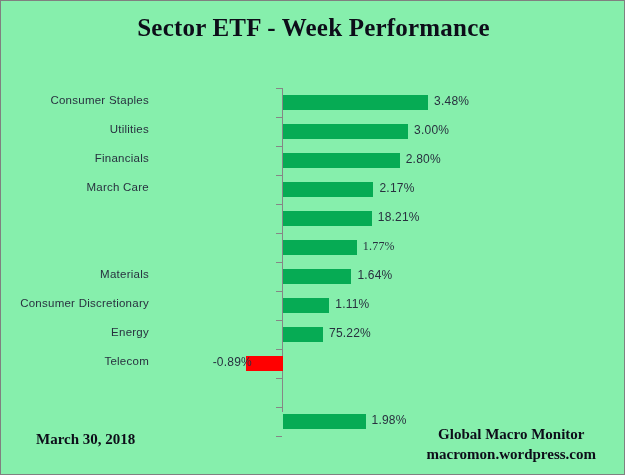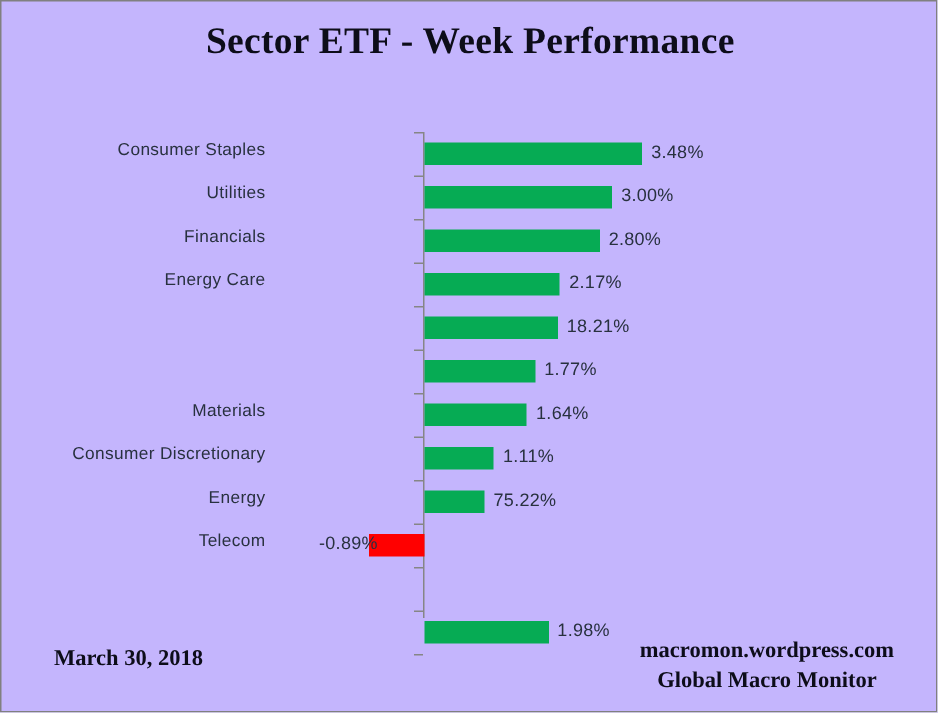--- a/index.html
+++ b/index.html
@@ -10,21 +10,21 @@
   }
   body {
     font-family: "Liberation Sans", sans-serif;
   }
   #chart-frame {
     position: relative;
     width: 625px;
     height: 475px;
     box-sizing: border-box;
     border: 1px solid #808080;
-    background: #c4b5fd;
+    background: #86efac;
     overflow: hidden;
   }
   
   #chart-title {
     position: absolute;
     left: 0;
     top: 13px;
     width: 625px;
     text-align: center;
     font-family: "Liberation Serif", serif;
@@ -66,21 +66,20 @@
   .cat-label {
     position: absolute;
     left: 0;
     top: 6px;
     width: 148px;
     text-align: right;
     font-size: 11.5px;
     color: #28313f;
     white-space: nowrap;
     letter-spacing: 0.25px;
-    margin-left: 28px;
   }
   .bar {
     position: absolute;
     top: 7px;
     height: 15px;
   }
   .bar.pos {
     left: 282px;
     background: #06AB54;
   }
@@ -164,31 +163,31 @@
           <div class="cat-label">Utilities</div>
           <div class="bar pos" style="width: 125.1px; background: rgb(6, 171, 84);"></div>
           <div class="val-label right-side" style="left: 413.1px;">3.00%</div>
         </div>
         <div class="bar-row" style="top: 60px;">
           <div class="cat-label">Financials</div>
           <div class="bar pos" style="width: 116.76px; background: rgb(6, 171, 84);"></div>
           <div class="val-label right-side" style="left: 404.76px;">2.80%</div>
         </div>
         <div class="bar-row" style="top: 89px;">
-          <div class="cat-label">Energy Care</div>
+          <div class="cat-label">March Care</div>
           <div class="bar pos" style="width: 90.489px; background: rgb(6, 171, 84);"></div>
           <div class="val-label right-side" style="left: 378.489px;">2.17%</div>
         </div>
         <div class="bar-row" style="top: 118px;">
           <div class="bar pos" style="width: 88.821px; background: rgb(6, 171, 84);"></div>
           <div class="val-label right-side" style="left: 376.821px;">18.21%</div>
         </div>
         <div class="bar-row" style="top: 147px;">
           <div class="bar pos" style="width: 73.809px; background: rgb(6, 171, 84);"></div>
-          <div class="val-label right-side" style="left: 361.809px;">1.77%</div>
+          <div class="val-label right-side" style="left: 361.809px; font-family: Liberation Serif, serif;">1.77%</div>
         </div>
         <div class="bar-row" style="top: 176px;">
           <div class="cat-label">Materials</div>
           <div class="bar pos" style="width: 68.388px; background: rgb(6, 171, 84);"></div>
           <div class="val-label right-side" style="left: 356.388px;">1.64%</div>
         </div>
         <div class="bar-row" style="top: 205px;">
           <div class="cat-label">Consumer Discretionary</div>
           <div class="bar pos" style="width: 46.287px; background: rgb(6, 171, 84);"></div>
           <div class="val-label right-side" style="left: 334.287px;">1.11%</div>
@@ -209,18 +208,18 @@
         <div class="bar-row" style="top: 321px;">
           <div class="bar pos" style="width: 82.566px; background: rgb(6, 171, 84);"></div>
           <div class="val-label right-side" style="left: 370.566px;">1.98%</div>
         </div>
       </div>
   </div>
 
   <div id="footer">
     <div id="footer-date">March 30, 2018</div>
     <div id="footer-brand">
+      <div>Global Macro Monitor</div>
       <div>macromon.wordpress.com</div>
-      <div>Global Macro Monitor</div>
     </div>
   </div>
 
 </div>
 
 </body></html>

